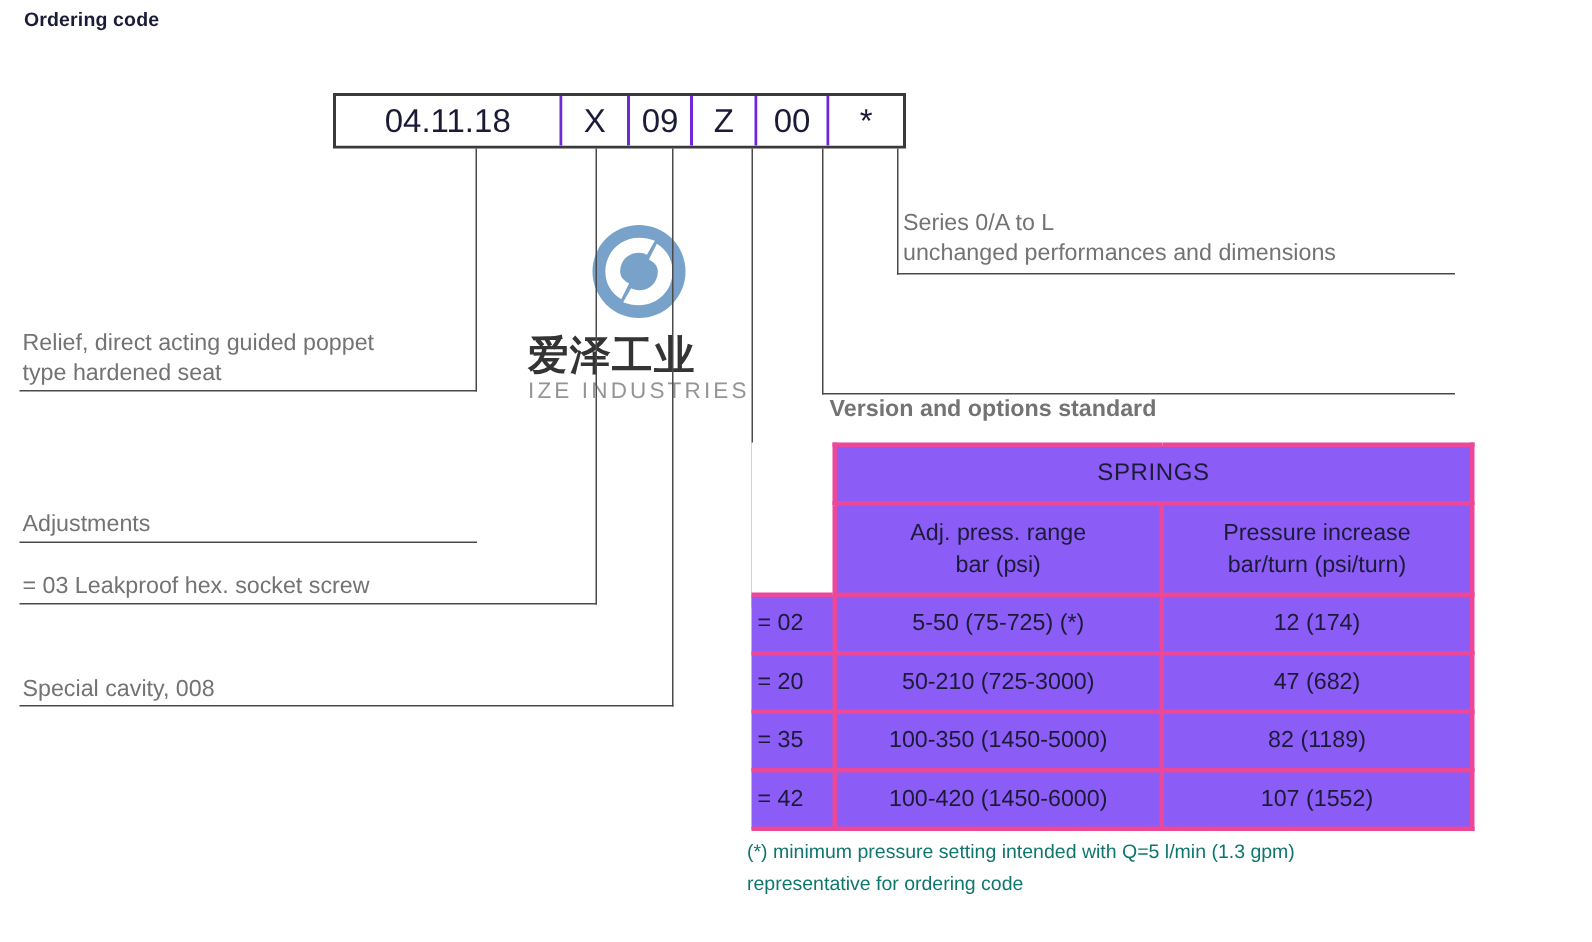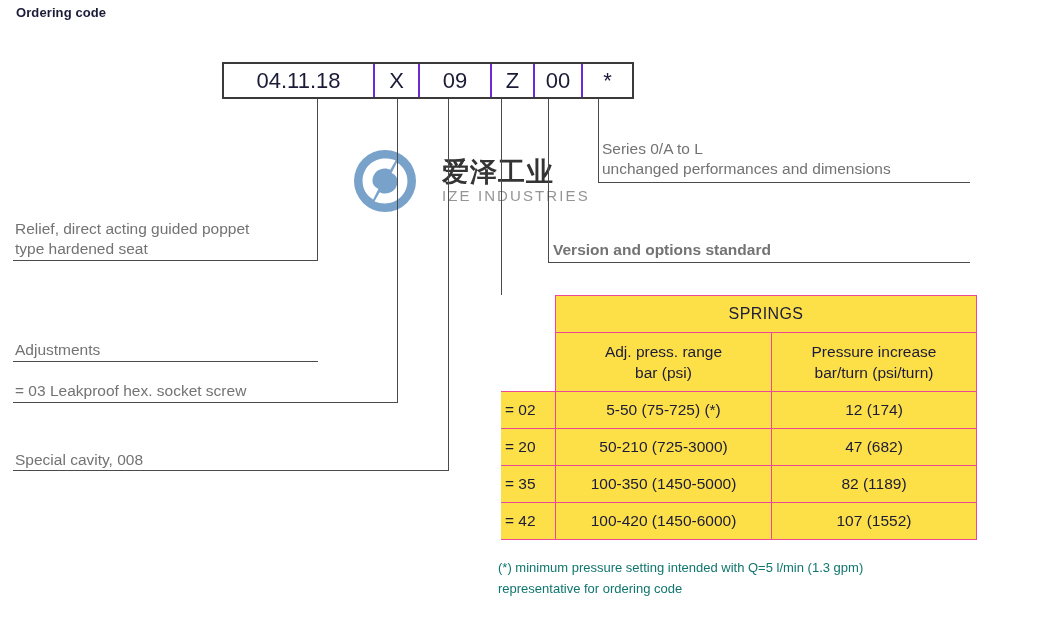--- a/index.html
+++ b/index.html
@@ -69,41 +69,41 @@
   }
 
   
   .callout {
     position: absolute;
     font-size: 15.5px;
     line-height: 20px;
     color: #737373;
     white-space: pre-line;
   }
-  .callout.bold { font-weight: bold; }
+  .callout.bold { font-weight: bold; margin-top: 23px; }
 
   
   #springs-wrap {
     position: absolute;
     left: 501px;
     top: 295px;
   }
   #springs-table {
     border-collapse: collapse;
     font-size: 15.5px;
     color: #1b1b38;
     background: #ffffff;
   }
   #springs-table td, #springs-table th {
-    border: 1px solid #ec4899;
+    border: 3px solid #ec4899;
     padding: 0;
     font-weight: normal;
     text-align: center;
     vertical-align: middle;
-    background: #fde047;
+    background: #8b5cf6;
   }
   .tag-cell {
     border: 1px solid #4a4a4a;
     border-left: none !important;
     font-weight: bold;
     width: 46px;
     padding-left: 4px !important;
     padding-right: 4px !important;
     text-align: left !important;
     white-space: nowrap;
@@ -137,23 +137,24 @@
   }
   #footnote .nb { font-weight: bold; }
 
   
   #watermark {
     position: absolute;
     left: 352px;
     top: 148px;
     display: flex;
     align-items: center;
-    gap: 24px;
+    gap: 8px;
     opacity: 0.92;
     pointer-events: none;
+    flex-direction: column;
   }
   #wm-mark { width: 66px; height: 66px; display:block; }
   #wm-text { display: flex; flex-direction: column; justify-content: center; }
   #wm-cn {
     font-size: 27px;
     font-weight: bold;
     color: #232323;
     letter-spacing: 1px;
     line-height: 30px;
   }
@@ -196,21 +197,21 @@
     </svg>
     <div id="wm-text">
       <div id="wm-cn">爱泽工业</div>
       <div id="wm-en">IZE INDUSTRIES</div>
     </div>
   </div>
 
   <div id="code-strip">
     <div class="code-cell" style="width:151px">04.11.18</div>
     <div class="code-cell" style="width:45px">X</div>
-    <div class="code-cell" style="width:72px">09</div>
+    <div class="code-cell" style="width:42px">09</div>
     <div class="code-cell" style="width:43px">Z</div>
     <div class="code-cell" style="width:48px">00</div>
     <div class="code-cell" style="width:49px">*</div>
   </div>
 
   <div class="vline" style="left:317px; top:99px;  height:162px;"></div>
   <div class="hline" style="left:13px;  top:260px; width:305px;"></div>
 
   <div class="vline" style="left:397px; top:99px;  height:304px;"></div>
   <div class="hline" style="left:13px;  top:402px; width:385px;"></div>

